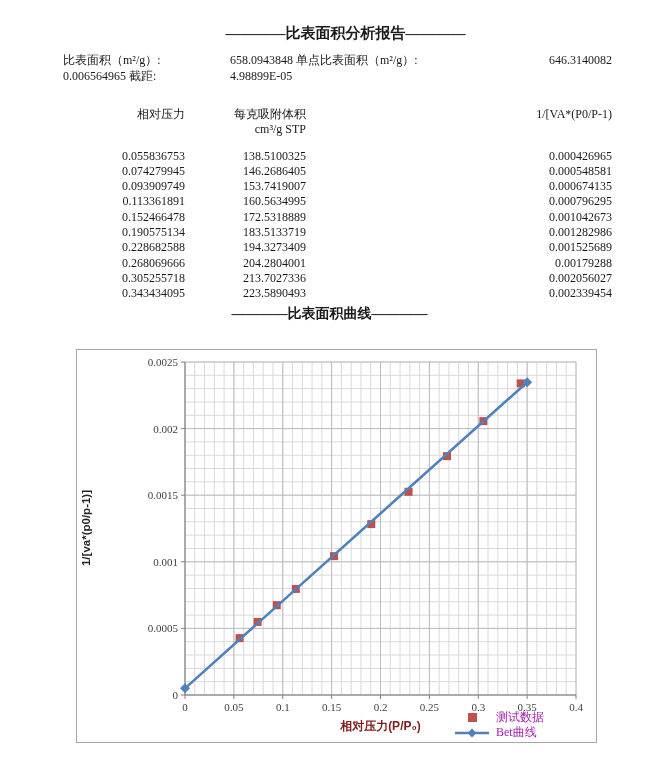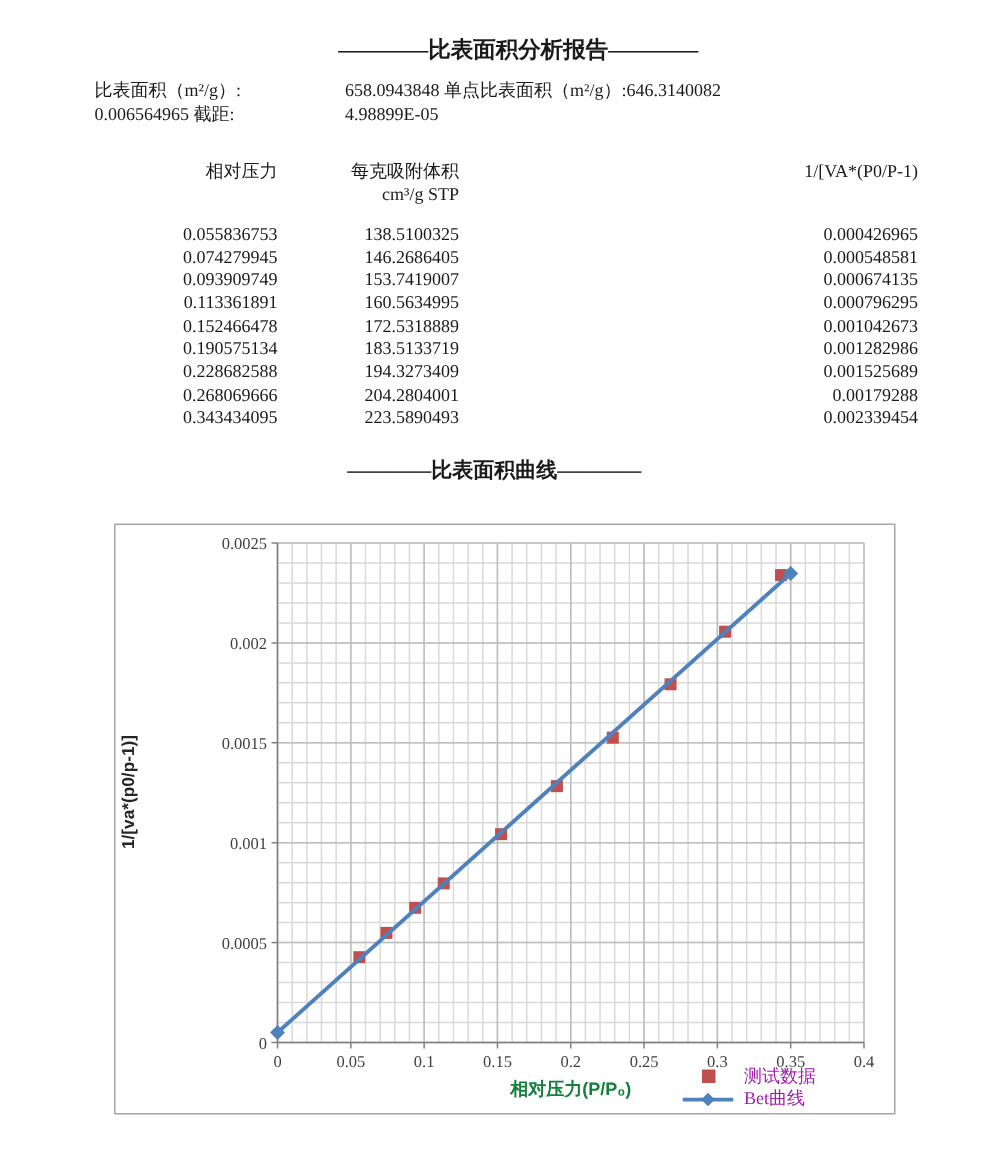--- a/index.html
+++ b/index.html
@@ -4,42 +4,42 @@
 <style>
   html,body{margin:0;padding:0;background:#ffffff;}
   .page{position:relative;width:659px;height:767px;background:#ffffff;overflow:hidden;
         font-family:"Liberation Serif","DejaVu Serif",serif;color:#1a1a1a;}
 
   
   .report-title{position:absolute;top:24px;left:16px;width:100%;text-align:center;
                 font-size:15px;font-weight:bold;letter-spacing:0;}
   .summary{position:absolute;top:53px;left:63px;width:549px;font-size:12px;line-height:15.5px;}
   .summary-row{display:grid;grid-template-columns:167px auto 1fr;}
-  .summary-row .s-right{text-align:left;}
+  .summary-row .s-right{text-align:right;}
 
   
   .data-table{position:absolute;top:107px;left:63px;width:549px;border-collapse:collapse;
               font-size:12px;line-height:15.3px;}
   .data-table th,.data-table td{padding:0;font-weight:normal;text-align:right;vertical-align:top;}
   .data-table col.c1{width:122px;} .data-table col.c2{width:121px;} .data-table col.c3{width:306px;}
   .data-table tbody tr:first-child td{padding-top:11px;}
 
   .curve-title{position:absolute;top:305px;left:0;width:100%;text-align:center;
                font-size:14px;font-weight:bold;}
 
   
   .chart-frame{position:absolute;top:349px;left:76px;width:519px;height:392px;
                border:1px solid #a6a6a6;background:#ffffff;}
   .chart-frame svg text{font-family:"Liberation Serif","DejaVu Serif",serif;}
   .y-title{position:absolute;left:-64px;top:170px;width:150px;height:16px;text-align:center;
            transform:rotate(-90deg);font-family:"Liberation Sans","DejaVu Sans",sans-serif;
            font-weight:bold;font-size:11.5px;color:#262626;white-space:nowrap;}
   .x-title{position:absolute;left:108px;top:368px;width:391px;text-align:center;
            font-family:"Liberation Sans","DejaVu Sans",sans-serif;
-           font-weight:bold;font-size:12px;color:#15803d;}
+           font-weight:bold;font-size:12px;color:#7f1d1d;}
   .legend{position:absolute;left:378px;top:360px;font-size:12px;color:#a21caf;}
   .legend-row{display:flex;align-items:center;height:15px;}
   .lg-marker{width:34px;display:flex;justify-content:center;align-items:center;}
   .lg-square{width:9px;height:9px;background:#C0504D;display:inline-block;}
   .lg-label{margin-left:7px;white-space:nowrap;}
 </style>
 </head>
 <body>
 
 <div class="page">
@@ -104,20 +104,25 @@
         </tr>
         <tr>
           <td>0.228682588</td>
           <td>194.3273409</td>
           <td>0.001525689</td>
         </tr>
         <tr>
           <td>0.268069666</td>
           <td>204.2804001</td>
           <td>0.00179288</td>
+        </tr>
+        <tr>
+          <td>0.305255718</td>
+          <td>213.7027336</td>
+          <td>0.002056027</td>
         </tr>
         <tr>
           <td>0.343434095</td>
           <td>223.5890493</td>
           <td>0.002339454</td>
         </tr>
       </tbody>
   </table>
 
   <div class="curve-title">————比表面积曲线————</div>

